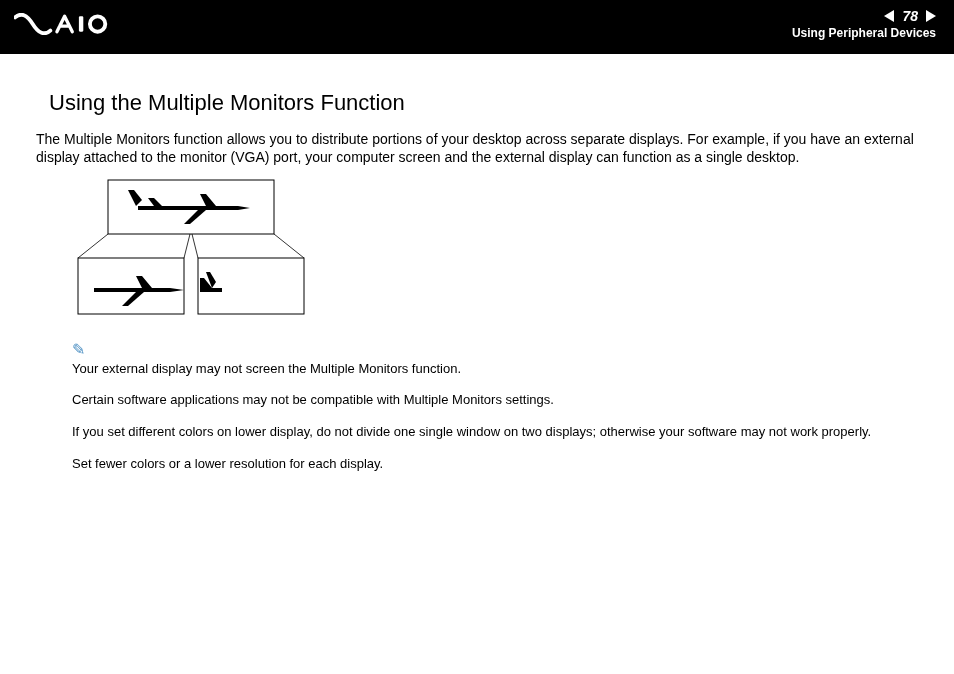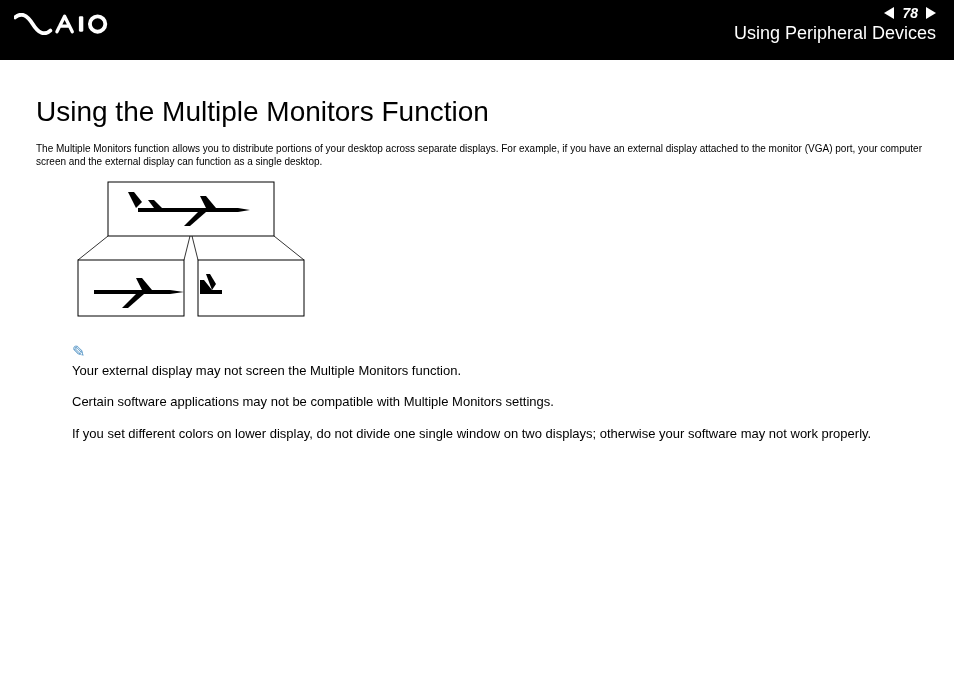--- a/index.html
+++ b/index.html
@@ -12,21 +12,21 @@
     color: #000;
     overflow: hidden;
   }
   .header {
     background: #000;
     color: #fff;
     height: 48px;
     display: flex;
     align-items: center;
     justify-content: space-between;
-    padding: 0 18px 12px 14px;
+    padding: 0 18px 6px 14px;
   }
   .logo {
     display: flex;
     align-items: center;
   }
   .logo svg { height: 22px; width: auto; }
   .header-right {
     text-align: right;
   }
   .page-nav {
@@ -40,33 +40,33 @@
   }
   .page-nav .tri-left,
   .page-nav .tri-right {
     width: 0; height: 0;
     border-top: 6px solid transparent;
     border-bottom: 6px solid transparent;
   }
   .page-nav .tri-left  { border-right: 10px solid #fff; margin-right: 8px; }
   .page-nav .tri-right { border-left: 10px solid #fff; margin-left: 8px; }
   .section-title {
-    font-weight: normal;
-    font-size: 18px;
+    font-weight: bold;
+    font-size: 12px;
   }
   .content {
     padding: 36px 30px 0 36px;
   }
   h1 {
     font-weight: normal;
-    font-size: 28px;
-    margin: 0 0 14px 0;
+    font-size: 22px;
+    margin: 0 0 14px 13px;
   }
   p.body {
-    font-size: 10px;
+    font-size: 14px;
     line-height: 1.3;
     margin: 0 0 12px 0;
   }
   .figure {
     margin: 4px 0 18px 36px;
     width: 238px;
   }
   .note-block {
     margin: 0 0 0 36px;
     font-size: 13px;
@@ -141,14 +141,15 @@
         <path d="M6 12 L0 2 L-4 2 L2 18 Z" fill="#000" transform="translate(10,0)"></path>
       </g>
     </svg>
   </div>
 
   <div class="note-block">
     <span class="pencil">✎</span>
     <p>Your external display may not screen the Multiple Monitors function.</p>
     <p>Certain software applications may not be compatible with Multiple Monitors settings.</p>
     <p>If you set different colors on lower display, do not divide one single window on two displays; otherwise your software may not work properly.</p>
+    <p>Set fewer colors or a lower resolution for each display.</p>
   </div>
 </div>
 
 </body></html>

